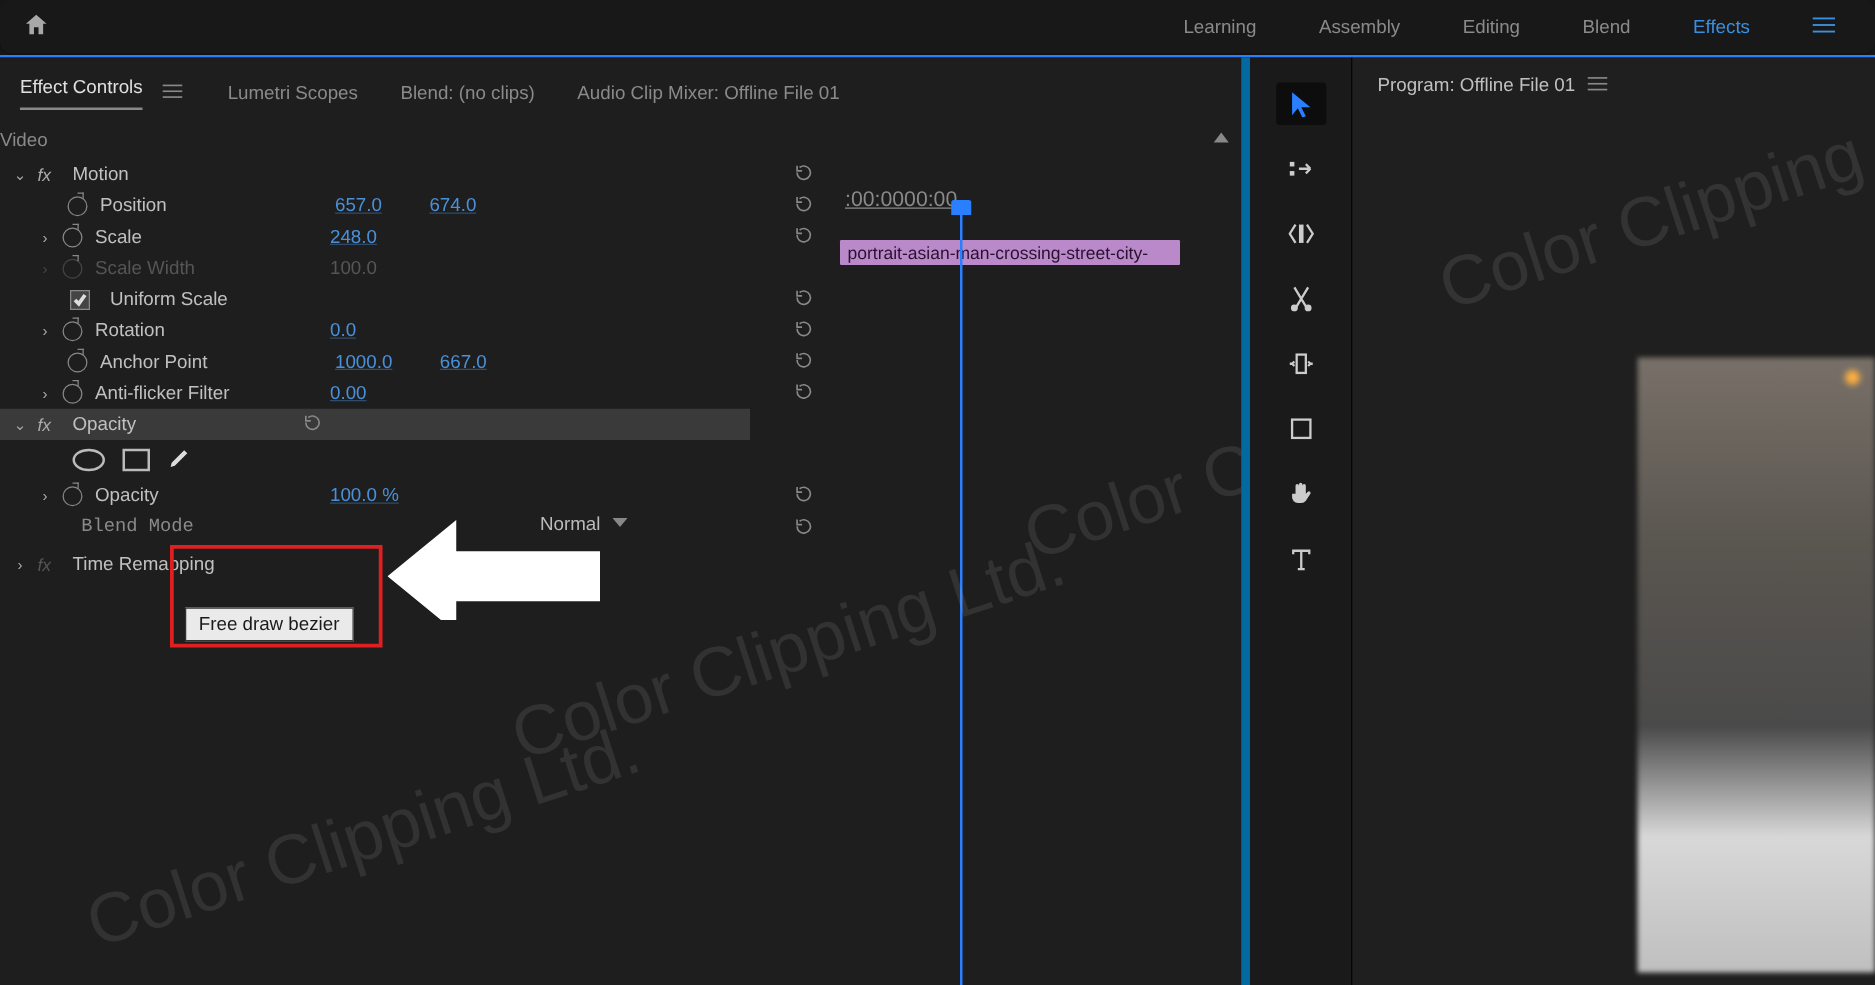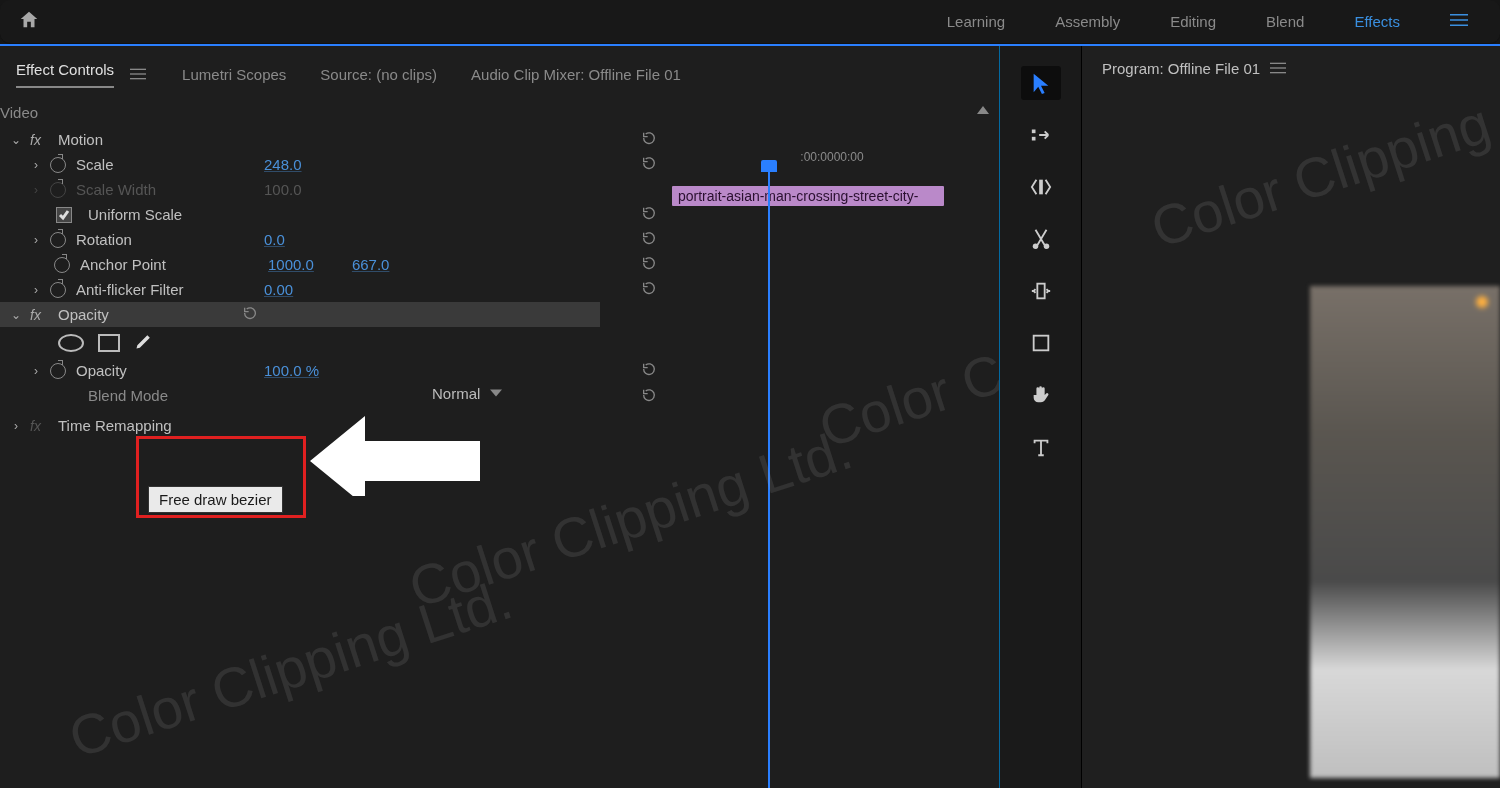--- a/index.html
+++ b/index.html
@@ -54,21 +54,21 @@
   .main {
     display: grid;
     grid-template-columns: 1000px 82px 1fr;
     height: calc(100% - 44px);
     border-top: 2px solid var(--accent);
   }
 
   
   .effect-panel {
     background: var(--bg-panel);
-    border-right: 1px solid #0369a1;
+    border-right: 7px solid #0369a1;
     position: relative;
     overflow: hidden;
   }
   .panel-tabs {
     display: flex;
     gap: 34px;
     align-items: center;
     padding: 10px 16px 0 16px;
     height: 46px;
   }
@@ -95,24 +95,25 @@
   .master-row .offline { color: var(--blue); }
 
   .timeline-header {
     position: absolute;
     left: 672px;
     top: 58px;
     width: 320px;
   }
   .timecodes {
     display: flex;
-    justify-content: center;
+    justify-content: flex-start;
     color: var(--text-dim);
-    font-size: 12px;
+    font-size: 17px;
     padding: 0 4px;
+    text-decoration: underline;
   }
   .playhead {
     position: absolute;
     left: 96px;
     top: 14px;
     width: 2px;
     height: 720px;
     background: var(--accent);
   }
   .playhead::before {
@@ -228,21 +229,21 @@
 
   .blend-select {
     display:flex; align-items:center; gap:10px;
     margin-left: 350px;
     color:#bbb;
     position:absolute;
     top:2px;
   }
   .blend-select .chev svg{ width:12px;height:12px; fill:#888; }
   .blend-wrap{position:relative; padding:4px 10px 4px 82px; height:30px;}
-  .blend-wrap .label{ color:var(--text-dim); position:absolute; left:88px; }
+  .blend-wrap .label{ color:var(--text-dim); position:absolute; left:65px;font-family:Liberation Mono, monospace; }
 
   
   .highlight-box {
     position:absolute;
     border:3px solid var(--highlight-red);
     left:136px;
     top:390px;
     width:170px;
     height:82px;
     pointer-events:none;
@@ -357,21 +358,21 @@
     <div class="panel-tabs">
       <span class="tab active active-underline">Effect Controls</span>
       <span class="tab-menu-icon">
         <svg viewBox="0 0 24 16">
             <rect y="0" width="24" height="2"></rect>
             <rect y="7" width="24" height="2"></rect>
             <rect y="14" width="24" height="2"></rect>
           </svg>
       </span>
       <span class="tab">Lumetri Scopes</span>
-      <span class="tab">Source: (no clips)</span>
+      <span class="tab">Blend: (no clips)</span>
       <span class="tab">Audio Clip Mixer: Offline File 01</span>
     </div>
 
     <div class="controls-body">
 
       <div class="timeline-header">
         <div class="timecodes">
           <span>:00:00</span>
           <span>00:00</span>
         </div>
@@ -381,20 +382,29 @@
 
       <div class="section-label">
         <span>Video</span>
         <span class="toggle-arrow"></span>
       </div>
 
       <div class="fx-row">
         <span class="caret">⌄</span>
         <span class="fx-badge">fx</span>
         <span class="prop-name">Motion</span>
+        <span class="reset-icon"><svg viewBox="0 0 24 24">
+              <path d="M4 12a8 8 0 1 0 3-6M4 4v6h6"></path>
+            </svg></span>
+      </div>
+      <div class="fx-row" style="padding-left:54px">
+        <span class="stopwatch"></span>
+        <span class="prop-name">Position</span>
+        <span class="val">657.0</span>
+        <span class="val">674.0</span>
         <span class="reset-icon"><svg viewBox="0 0 24 24">
               <path d="M4 12a8 8 0 1 0 3-6M4 4v6h6"></path>
             </svg></span>
       </div>
       <div class="fx-row" style="padding-left:30px">
         <span class="caret">›</span>
         <span class="stopwatch"></span>
         <span class="prop-name">Scale</span>
         <span class="val">248.0</span>
         <span class="reset-icon"><svg viewBox="0 0 24 24">

